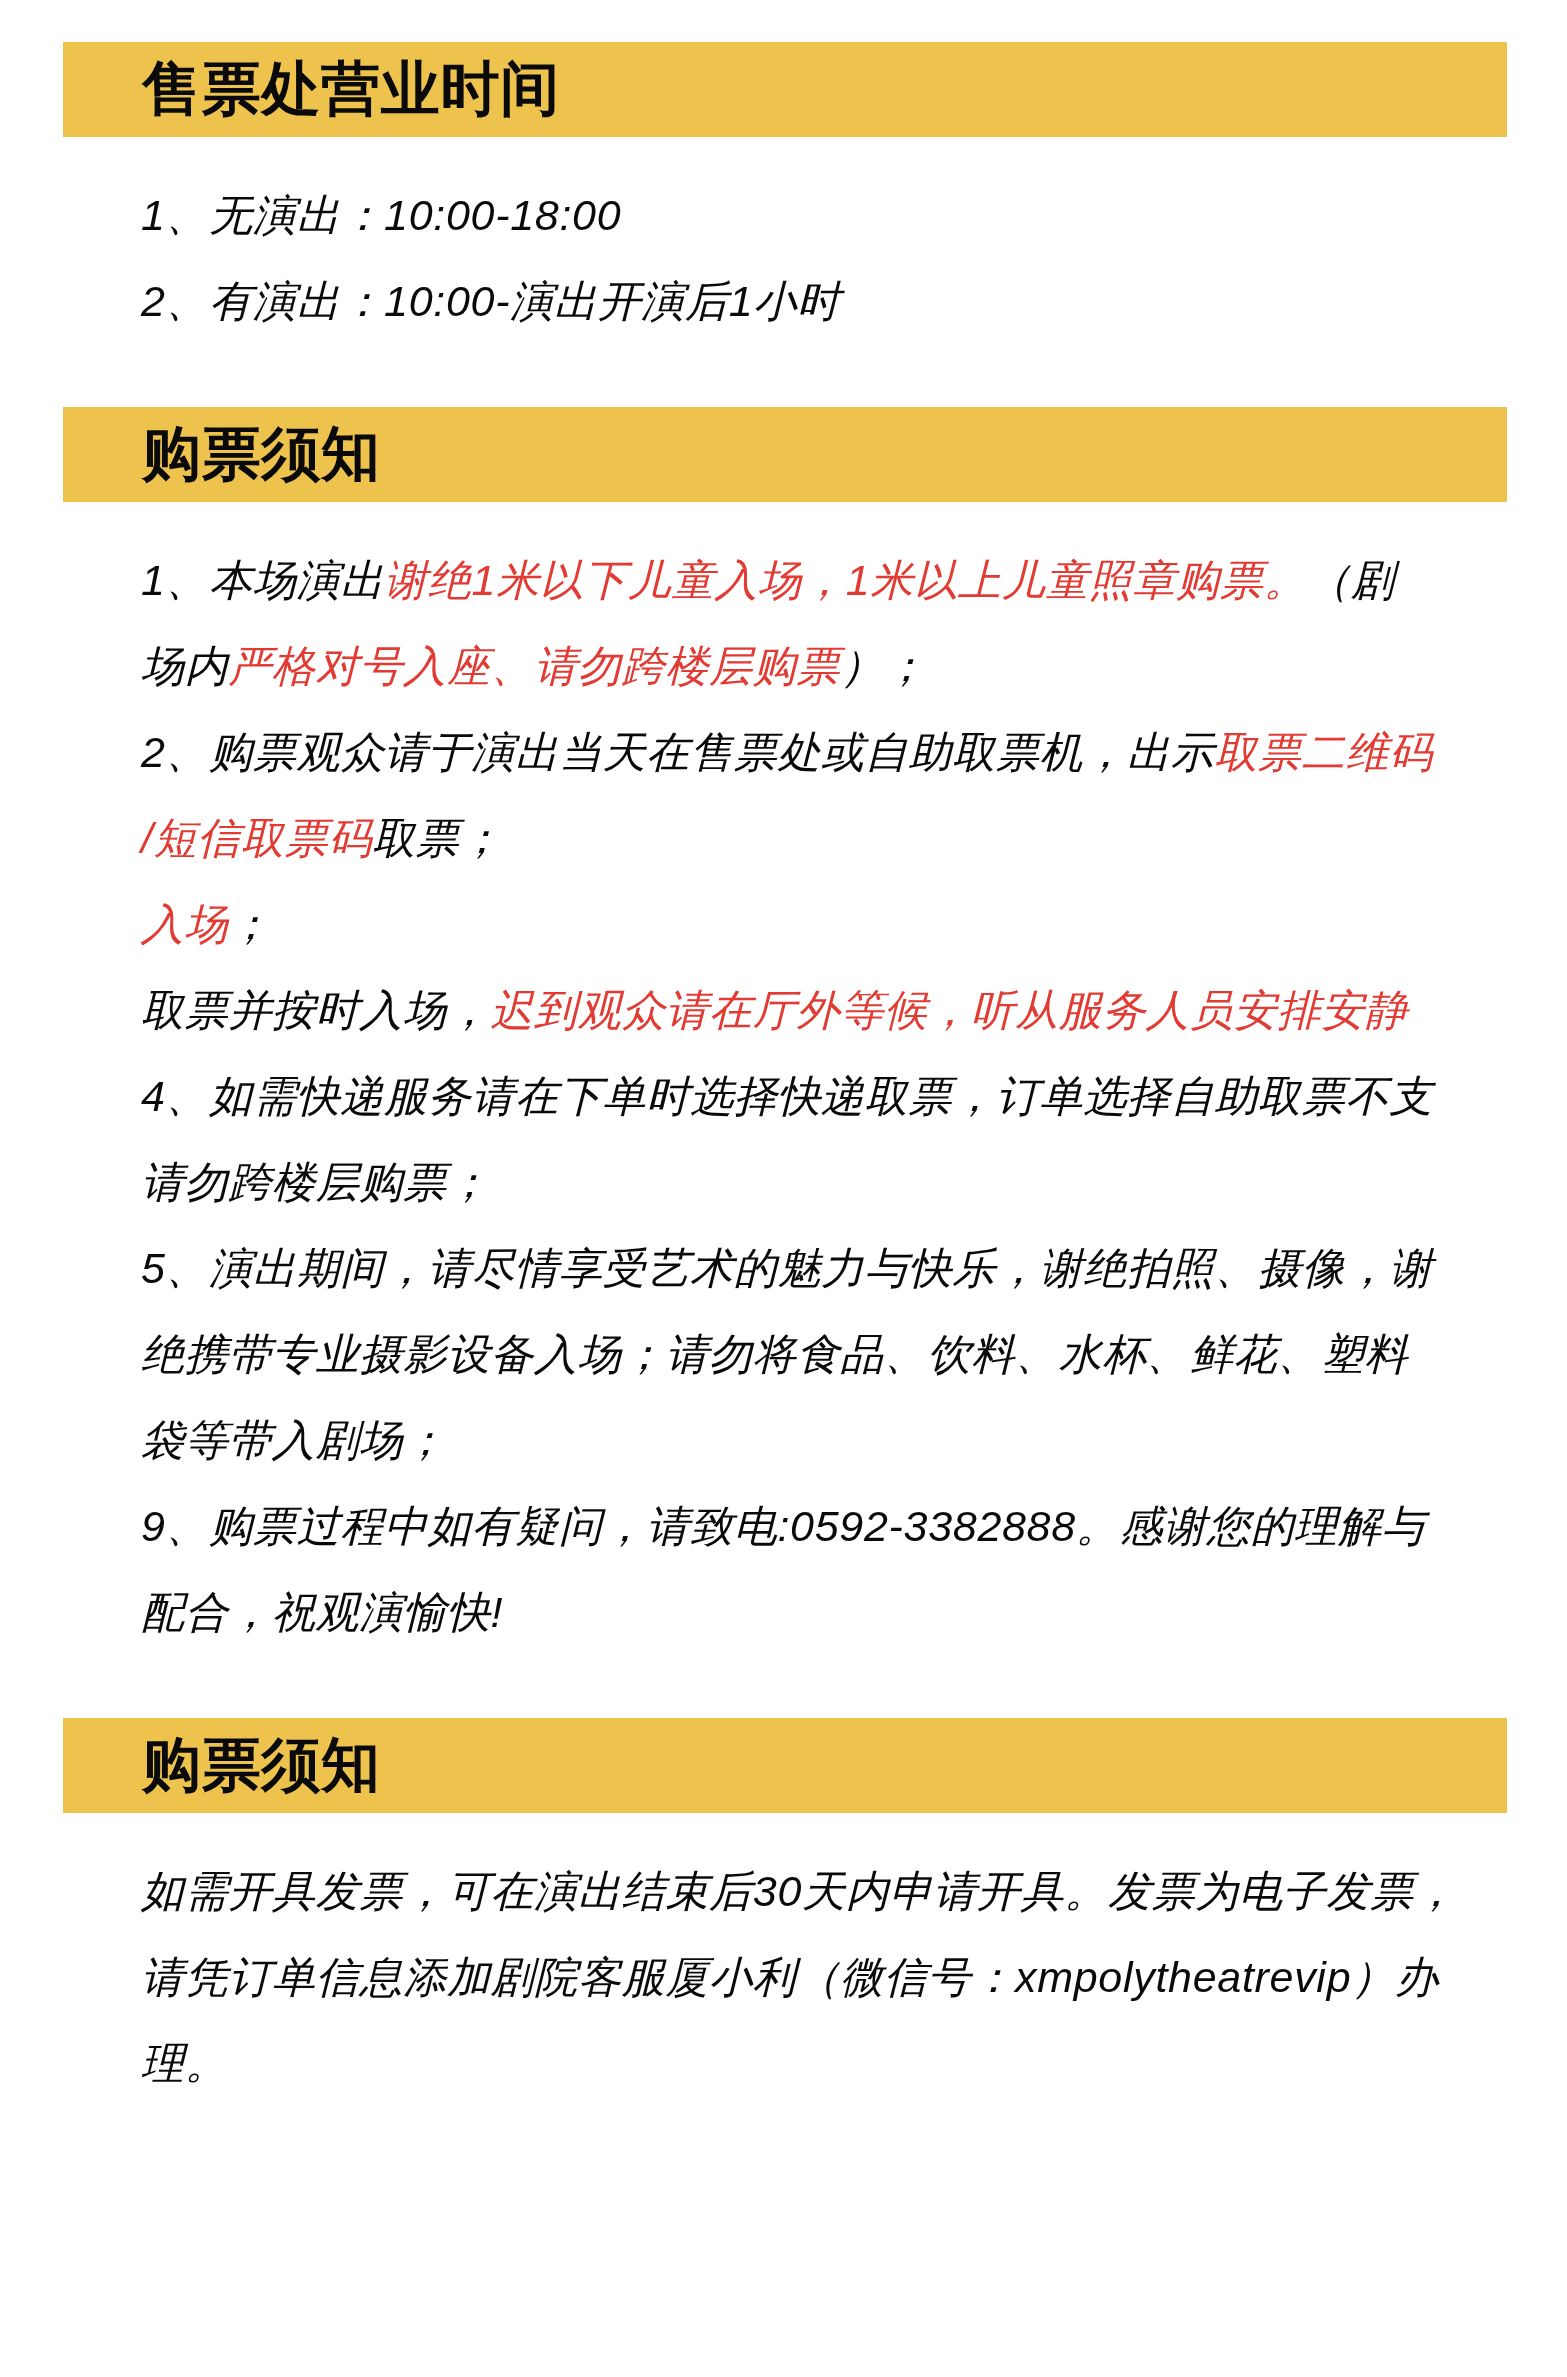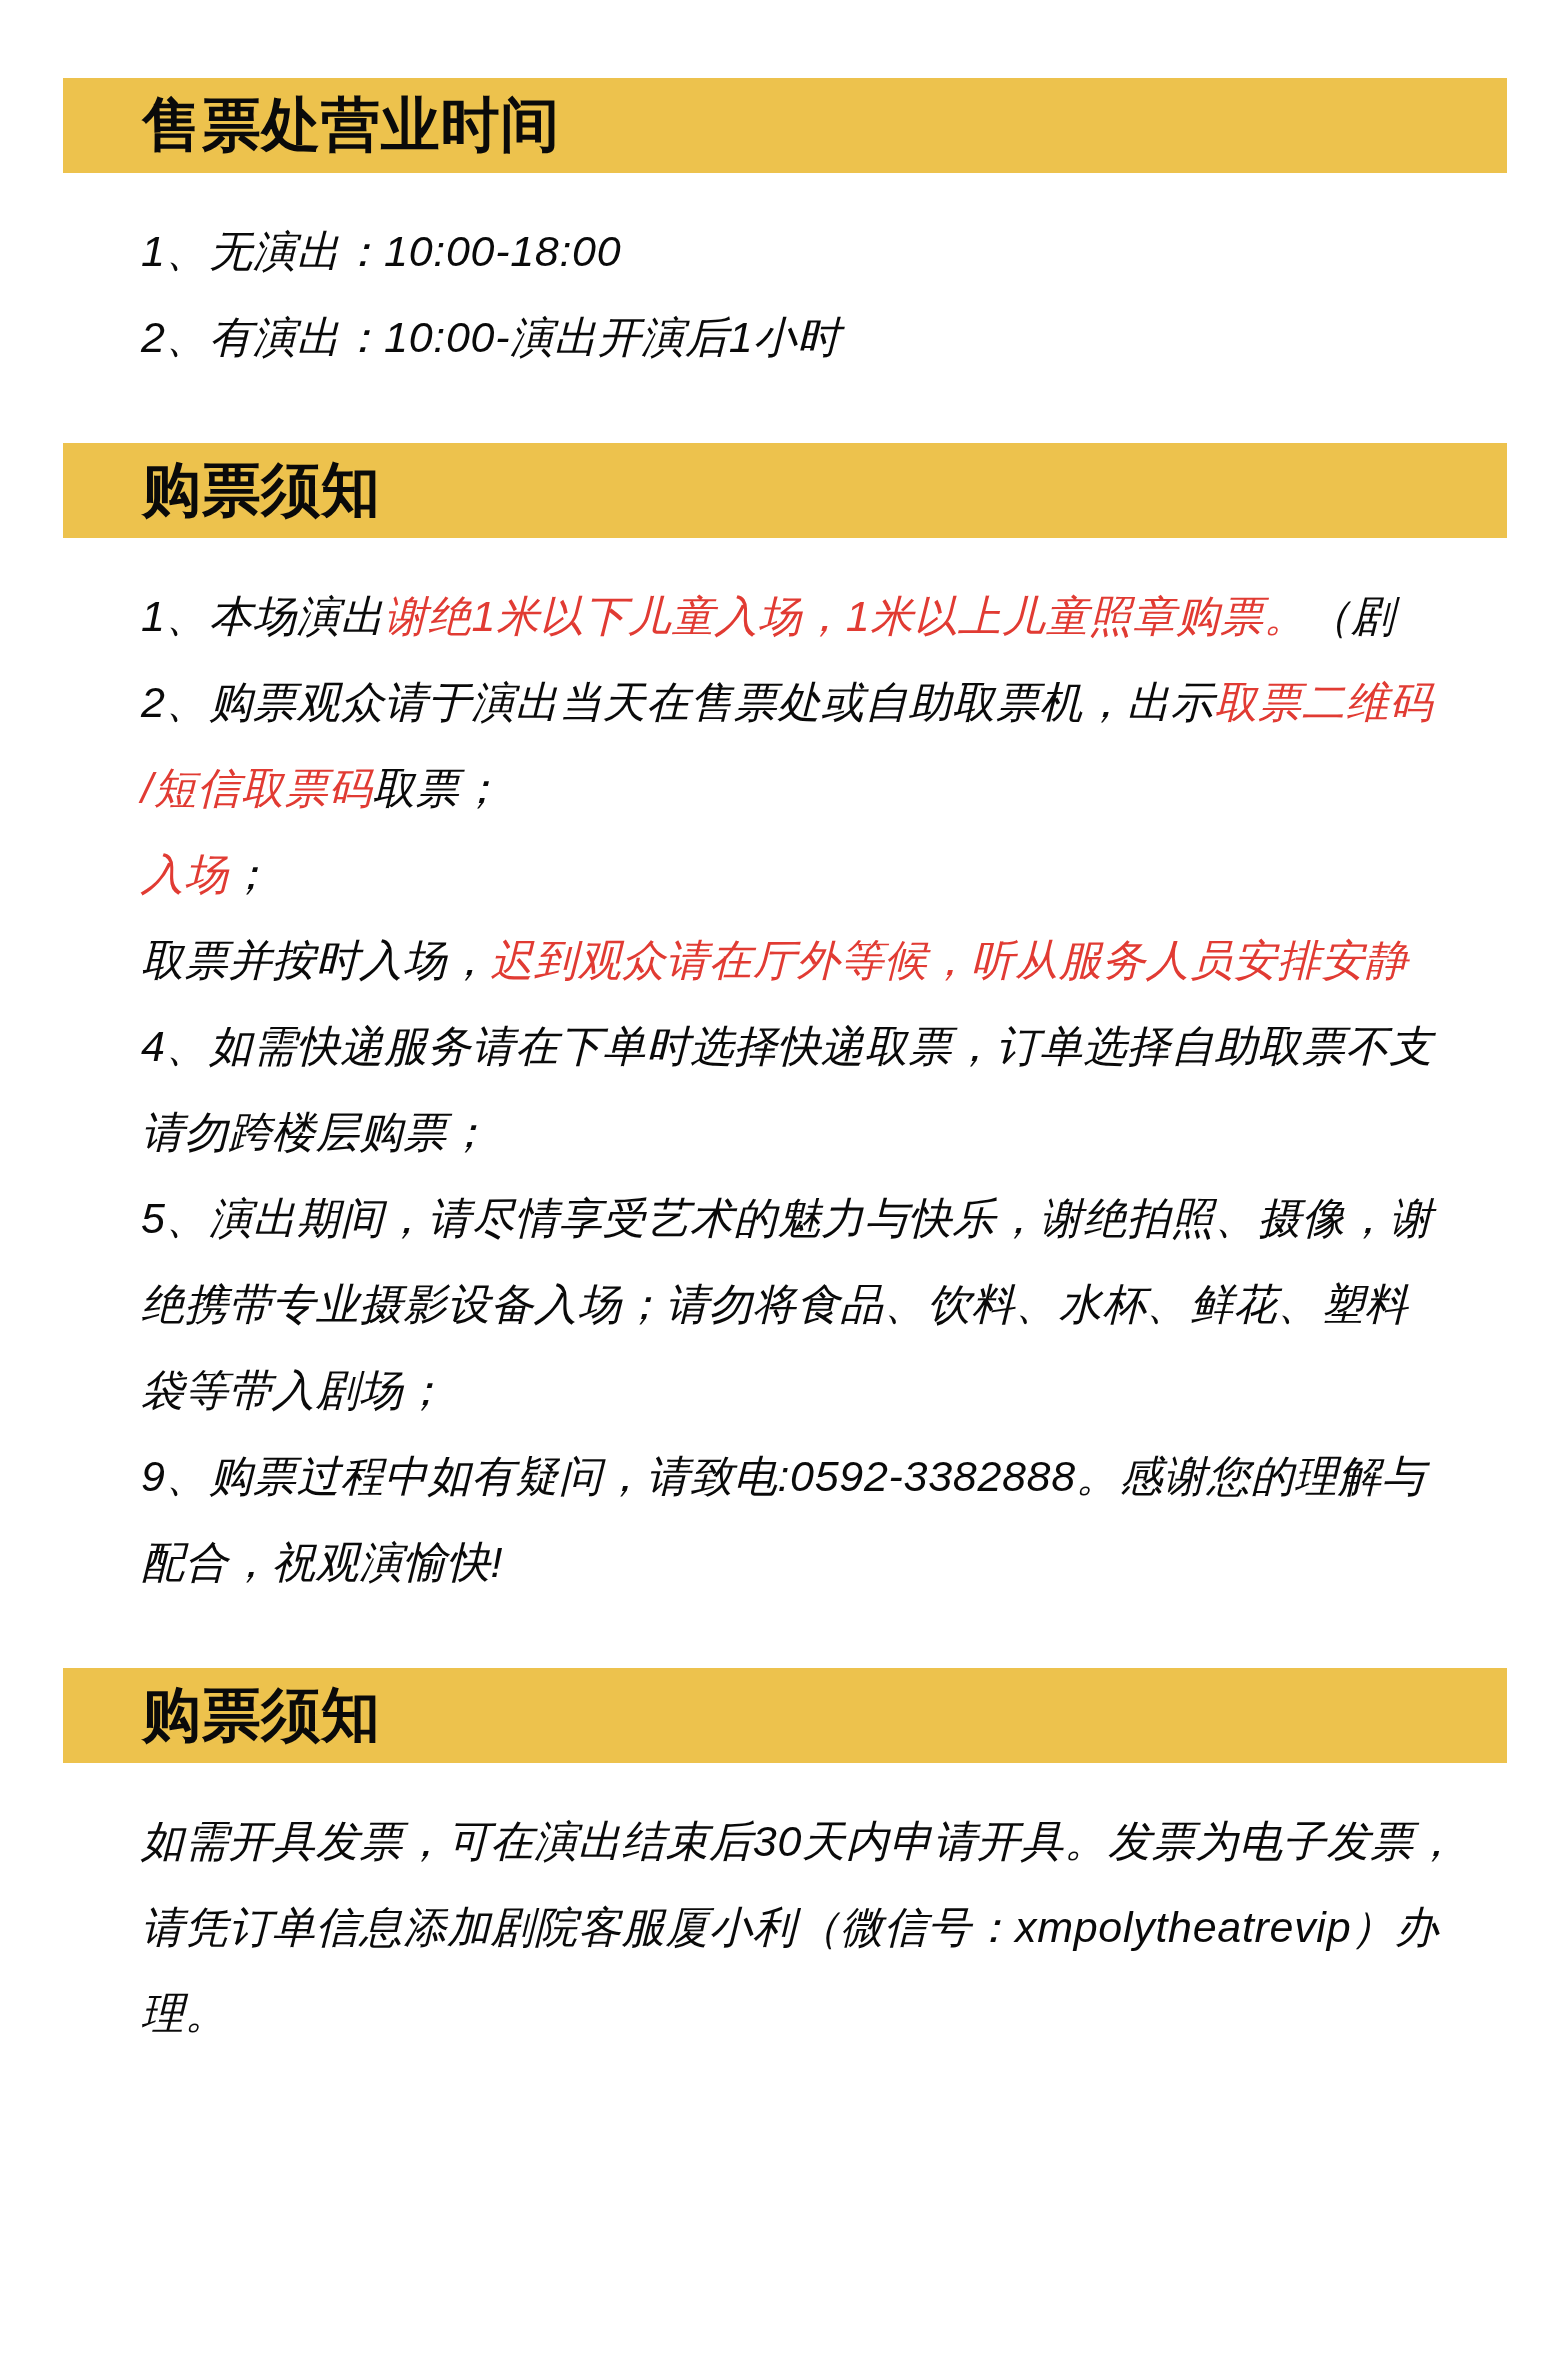--- a/index.html
+++ b/index.html
@@ -15,21 +15,21 @@
   body {
     width: 1568px;
     height: 2377px;
     background: var(--bg);
     color: var(--black);
     overflow: hidden;
   }
   .page {
     width: 1568px;
     height: 2377px;
-    padding-top: 78px;
+    padding-top: 42px;
   }
   .bar {
     height: 95px;
     margin: 0 61px 0 63px;
     background: var(--yellow);
     display: flex;
     align-items: center;
   }
   .bar-title {
     margin-left: 79px;
@@ -68,20 +68,21 @@
         <div class="line"><span class="seg black">2、有演出：10:00-演出开演后1小时</span></div>
       </div>
   </section>
 
   <section>
     <header class="bar">
       <h2 class="bar-title">购票须知</h2>
     </header>
     <div class="content">
         <div class="line"><span class="seg black">1、本场演出</span><span class="seg red">谢绝1米以下儿童入场，1米以上儿童照章购票。</span><span class="seg black">（剧</span></div>
+        <div class="line"><span class="seg black">场内</span><span class="seg red">严格对号入座、请勿跨楼层购票</span><span class="seg black">）；</span></div>
         <div class="line"><span class="seg black">2、购票观众请于演出当天在售票处或自助取票机，出示</span><span class="seg red">取票二维码</span></div>
         <div class="line"><span class="seg red">/短信取票码</span><span class="seg black">取票；</span></div>
         <div class="line"><span class="seg red">入场</span><span class="seg black">；</span></div>
         <div class="line"><span class="seg black">取票并按时入场，</span><span class="seg red">迟到观众请在厅外等候，听从服务人员安排安静</span></div>
         <div class="line"><span class="seg black">4、如需快递服务请在下单时选择快递取票，订单选择自助取票不支</span></div>
         <div class="line"><span class="seg black">请勿跨楼层购票；</span></div>
         <div class="line"><span class="seg black">5、演出期间，请尽情享受艺术的魅力与快乐，谢绝拍照、摄像，谢</span></div>
         <div class="line"><span class="seg black">绝携带专业摄影设备入场；请勿将食品、饮料、水杯、鲜花、塑料</span></div>
         <div class="line"><span class="seg black">袋等带入剧场；</span></div>
         <div class="line"><span class="seg black">9、购票过程中如有疑问，请致电:0592-3382888。感谢您的理解与</span></div>

